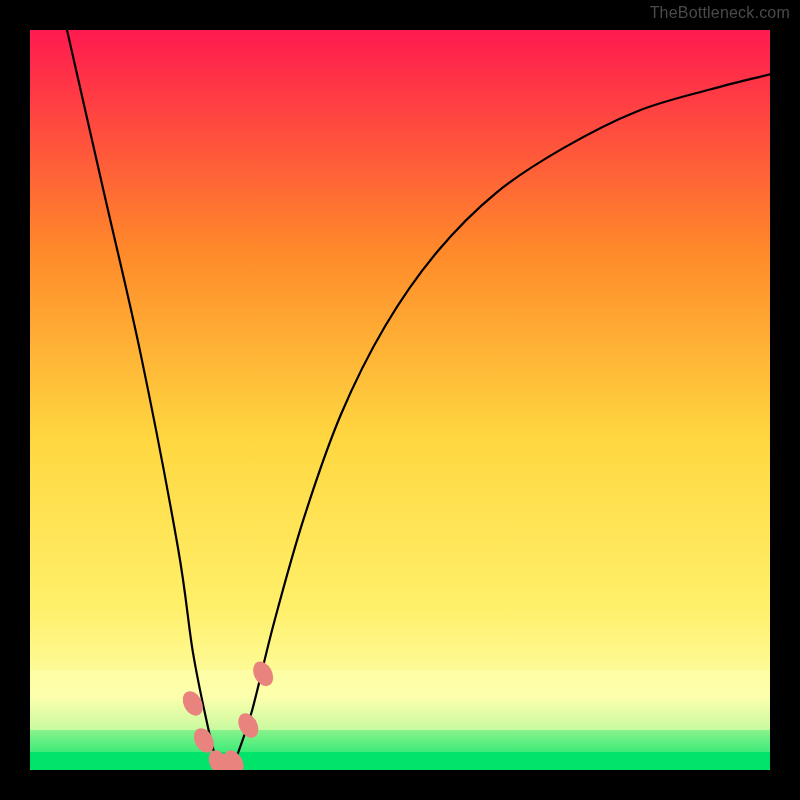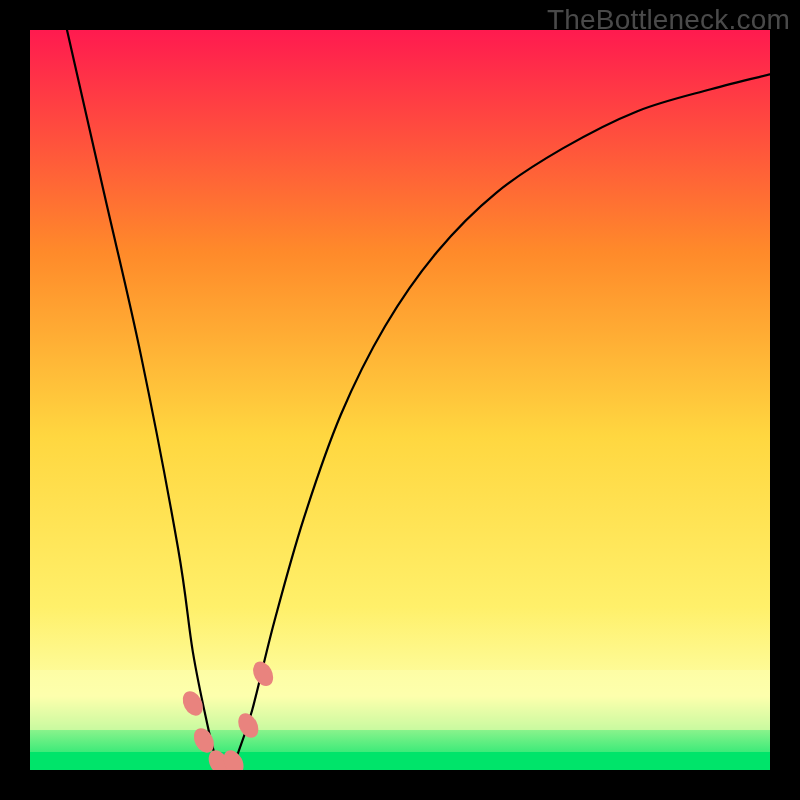--- a/index.html
+++ b/index.html
@@ -15,21 +15,21 @@
     position: relative;
     width: 800px;
     height: 800px;
     background: #000;
   }
   .watermark {
     position: absolute;
     top: 4px;
     right: 10px;
     color: #4a4a4a;
-    font-size: 28px;
+    font-size: 16px;
     font-weight: 500;
     letter-spacing: 0.2px;
     z-index: 10;
   }
   svg.plot {
     position: absolute;
     left: 30px;
     top: 30px;
     width: 740px;
     height: 740px;

